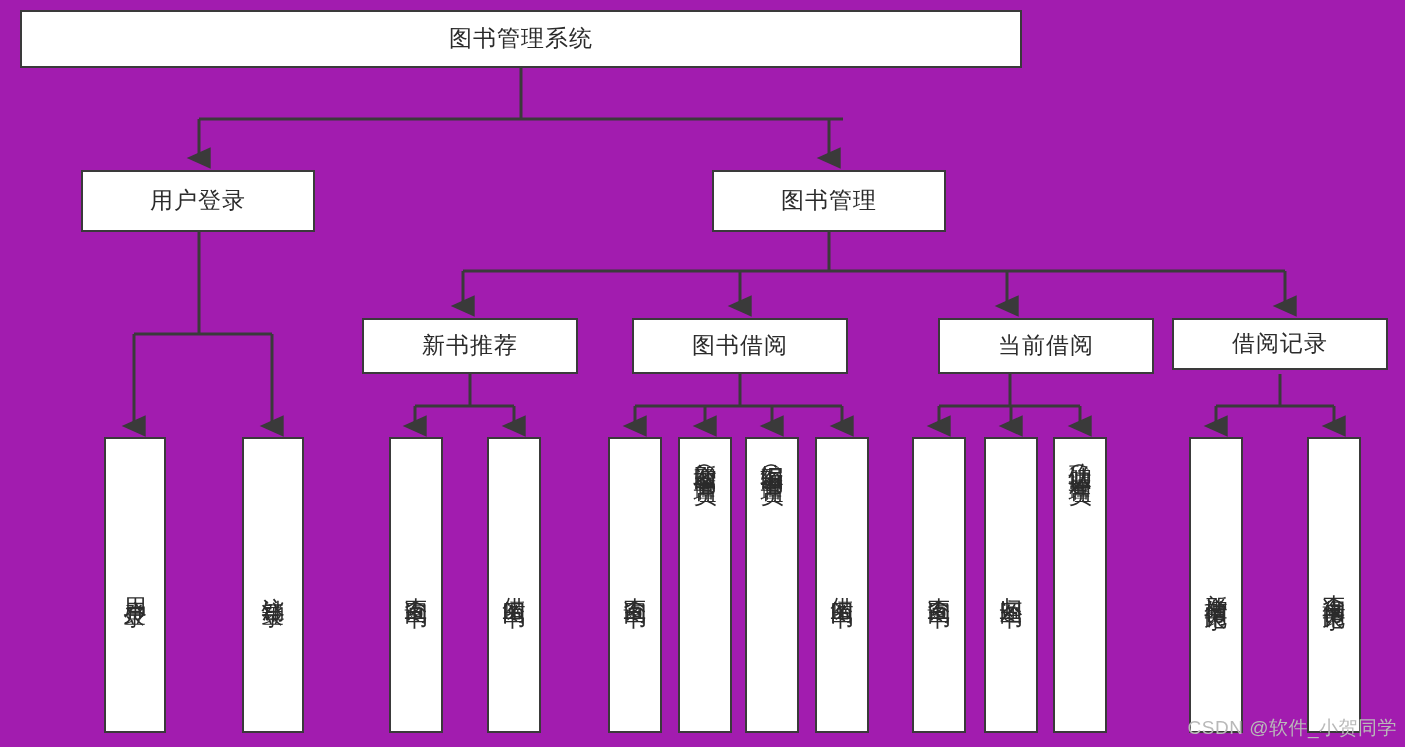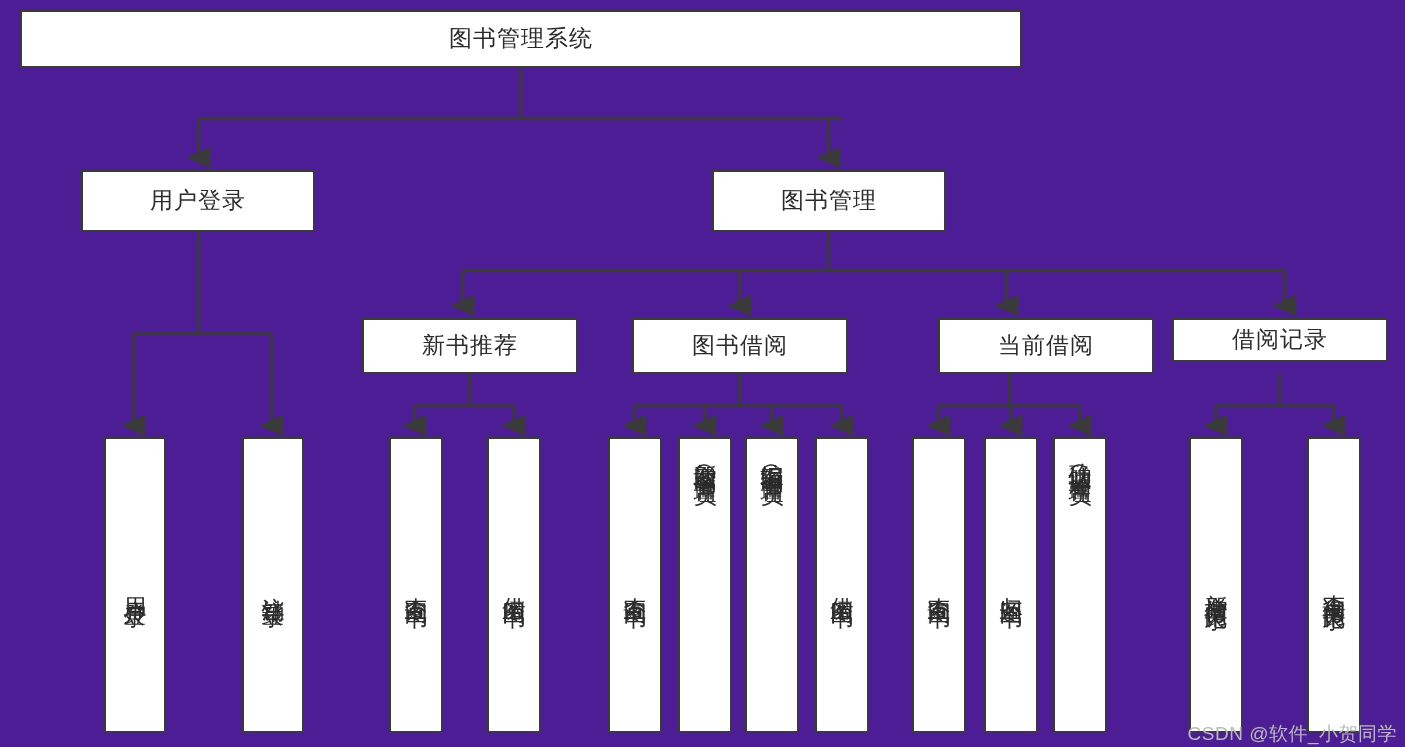--- a/index.html
+++ b/index.html
@@ -11,21 +11,21 @@
     width: 1405px;
     height: 747px;
     font-family: "Liberation Sans", "DejaVu Sans", sans-serif;
     overflow: hidden;
     position: relative;
   }
   #diagram-root {
     position: relative;
     width: 1405px;
     height: 747px;
-    background: #4c1d95;
+    background: #a21caf;
   }
   svg.connectors {
     position: absolute;
     left: 0;
     top: 0;
     width: 1405px;
     height: 747px;
     pointer-events: none;
   }
   .node {
@@ -53,21 +53,21 @@
     align-items: center;
     justify-content: center;
   }
   .node-v.top-align {
     justify-content: flex-start;
     padding-top: 6px;
   }
   .watermark {
     position: absolute;
     right: 8px;
-    bottom: 0;
+    bottom: 6px;
     font-size: 19px;
     color: #b9b9b9;
     letter-spacing: 0.5px;
     white-space: nowrap;
     font-family: "Liberation Sans", "DejaVu Sans", sans-serif;
   }
 </style>
 </head>
 <body>
 
@@ -136,21 +136,21 @@
 
   <div class="node node-h" style="left:712px; top:170px; width:234px; height:62px;">
     <span>图书管理</span>
   </div>
   <div class="node node-h" style="left:632px; top:318px; width:216px; height:56px;align-items:center;">
     <span>图书借阅</span>
   </div>
   <div class="node node-h" style="left:938px; top:318px; width:216px; height:56px;">
     <span>当前借阅</span>
   </div>
-  <div class="node node-h" style="left:1172px; top:318px; width:216px; height:44px;">
+  <div class="node node-h" style="left:1172px; top:318px; width:216px; height:52px;">
     <span>借阅记录</span>
   </div>
 
   <div class="node node-v" style="left:104px; top:437px; width:62px; height:296px;">
     <span>用户登录</span>
   </div>
   <div class="node node-v" style="left:242px; top:437px; width:62px; height:296px;">
     <span>注销登录</span>
   </div>
 

